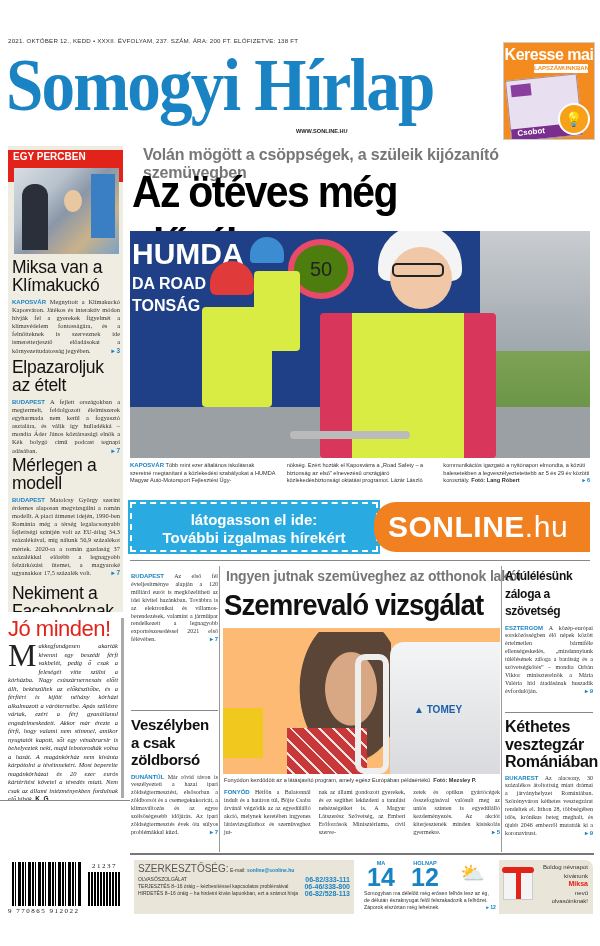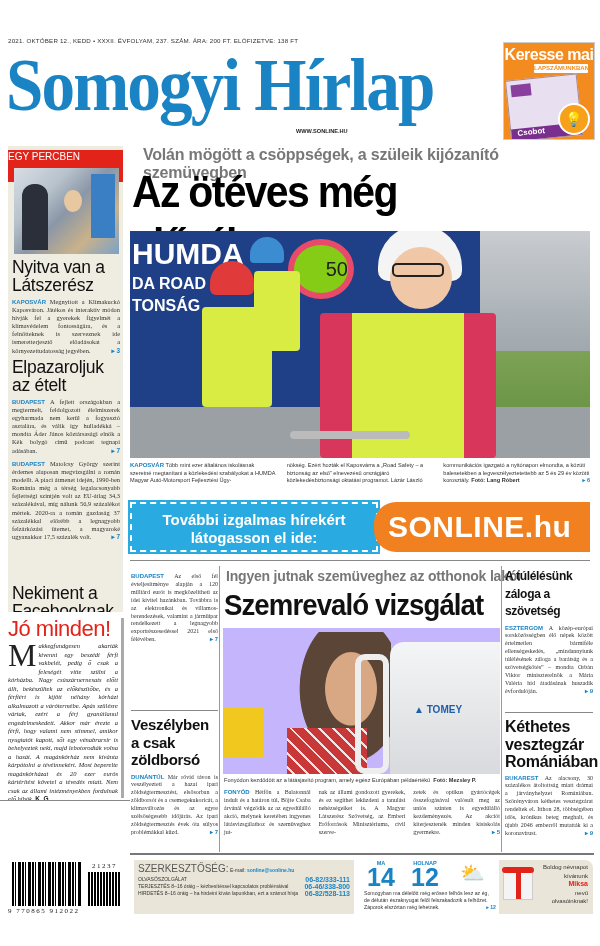--- a/index.html
+++ b/index.html
@@ -9,57 +9,57 @@
 .masthead{left:6px;top:44px;font-family:"Liberation Serif",serif;font-weight:bold;font-size:73px;color:#1a83c4;letter-spacing:-2px;line-height:84px;transform:scaleX(.92);transform-origin:left}
 .site{left:296px;top:128px;font-size:5.6px;font-weight:bold;color:#222}
 .promo{left:503px;top:42px;width:92px;height:98px;background:#f38b1f;border:1px solid #ccc;overflow:hidden}
 .promo .t1{color:#fff;font-weight:bold;font-size:16px;text-align:center;line-height:18px;margin-top:3px;letter-spacing:-.5px}
 .promo .t2{background:#fff;color:#f38b1f;font-size:6px;font-weight:bold;margin:0 6px 0 30px;text-align:center;line-height:9px;border-radius:1px}
 .promo .mag{position:absolute;left:4px;top:34px;width:72px;height:62px;background:#e8e0f0;transform:rotate(-6deg);border:1px solid #a88}
 .promo .mag .hd{background:#8a3f9e;height:12px;width:20px;margin:4px}
 .promo .mag .bot{position:absolute;bottom:0;left:0;right:0;height:12px;background:#7a2f8e;color:#fff;font-size:8px;font-weight:bold;padding-left:6px}
 .promo .bulb{position:absolute;right:4px;bottom:4px;width:32px;height:32px;border-radius:50%;background:#f7a11b;border:2px solid #fff;color:#fff;font-size:14px;text-align:center;line-height:28px}
 .leftcol{left:8px;top:146px;width:115px;height:652px;background:#efece1}
-.egy{left:8px;top:150px;width:115px;height:32px;background:#e2231a;color:#fff;font-weight:normal;font-size:10px;line-height:14px}
+.egy{left:8px;top:150px;width:115px;height:32px;background:#e2231a;color:#fff;font-weight:bold;font-size:10px;padding-left:5px;line-height:14px}
 .leftphoto{left:14px;top:168px;width:105px;height:86px;background:linear-gradient(135deg,#d8dde4 0%,#b7c2cc 30%,#8b96a8 50%,#c9b28a 75%,#7aa2c8 100%)}
 .leftphoto .p1{position:absolute;left:8px;top:16px;width:26px;height:66px;background:#2a2f3a;border-radius:12px 12px 0 0}
 .leftphoto .p2{position:absolute;left:50px;top:22px;width:18px;height:22px;background:#e8c8a0;border-radius:50%}
 .leftphoto .scr{position:absolute;right:4px;top:6px;width:24px;height:64px;background:#3a7fc4}
 .lh{font-size:17.5px;line-height:18px;color:#111;letter-spacing:-.3px}
 .lbody{font-family:"Liberation Serif",serif;font-size:6.4px;line-height:8.1px;color:#333;text-align:justify}
 .kw{color:#1a83c4;font-family:"Liberation Sans",sans-serif;font-weight:bold;font-size:6px}
 .ref{color:#1a83c4;font-weight:bold;float:right;font-family:"Liberation Sans",sans-serif}
 .jo{left:8px;top:616px;color:#e2231a;font-size:22px;letter-spacing:-.5px}
 .jobody{left:8px;top:642px;width:110px;font-family:"Liberation Serif",serif;font-style:italic;font-size:6.5px;line-height:8.5px;color:#222;text-align:justify}
 .dropcap{float:left;font-family:"Liberation Serif",serif;font-size:32px;line-height:26px;margin-right:2px;font-style:normal}
 .vline{width:3px;background:#aaa}
 .barcode{left:12px;top:862px;width:70px;height:44px;background:repeating-linear-gradient(90deg,#000 0 2px,#fff 2px 3px,#000 3px 4px,#fff 4px 6px,#000 6px 9px,#fff 9px 10px)}
 .barcode2{left:88px;top:872px;width:32px;height:34px;background:repeating-linear-gradient(90deg,#000 0 2px,#fff 2px 3px,#000 3px 5px,#fff 5px 6px)}
 .bcnum{font-family:Liberation Serif, serif;font-size:7px;letter-spacing:1.5px}
 .kicker{left:143px;top:146px;font-size:16px;font-weight:bold;color:#777;letter-spacing:-.2px}
 .headline{left:132px;top:166px;font-size:44px;font-weight:bold;color:#000;letter-spacing:-1.8px;line-height:52px;transform:scaleX(.93);transform-origin:left}
 .mainphoto{left:130px;top:231px;width:460px;height:227px;overflow:hidden;background:#274a86}
 .mp-banner{position:absolute;left:0;top:0;width:362px;height:176px;background:#1f3f86}
 .mp-banner .t{position:absolute;left:2px;color:#fff;font-weight:bold}
-.mp-sign{position:absolute;left:158px;top:8px;width:66px;height:60px;border-radius:50%;background:#84cc16;border:6px solid #e94a6a;color:#222;font-size:20px;text-align:right;line-height:48px}
+.mp-sign{position:absolute;left:158px;top:8px;width:66px;height:60px;border-radius:50%;background:#4d7c0f;border:6px solid #e94a6a;color:#222;font-size:20px;text-align:center;line-height:48px}
 .mp-ground{position:absolute;left:0;top:176px;width:460px;height:51px;background:#9aa0a3}
 .mp-grass{position:absolute;right:0;top:120px;width:110px;height:107px;background:linear-gradient(180deg,#7da255,#5e8a3c)}
 .mp-bg{position:absolute;right:0;top:0;width:110px;height:120px;background:linear-gradient(180deg,#c9ccd0,#9fa8ad)}
 .kid{position:absolute;border-radius:4px}
 .caption3{left:130px;top:462px;width:460px;font-size:5.6px;line-height:7.6px;color:#333;display:flex;gap:10px}
 .caption3>div{flex:1}
 .banner{left:130px;top:502px;width:460px;height:50px}
 .banner .l{position:absolute;left:0;top:0;width:248px;height:50px;background:#29abe2;color:#fff;font-weight:bold;font-size:15px;text-align:center;line-height:18px;padding-top:7px;border:2px dashed #fff;outline:2px solid #29abe2}
 .banner .r{position:absolute;left:244px;top:0;width:216px;height:50px;background:#f08020;border-radius:22px 0 0 22px;color:#fff;font-weight:bold;font-size:30px;line-height:50px;padding-left:14px;letter-spacing:.5px}
-.banner .r span{font-weight:bold}
+.banner .r span{font-weight:normal}
 .hr{height:1px;background:#888}
 .midh{font-weight:bold;font-size:15px;line-height:17.5px;letter-spacing:-.3px;color:#111}
 .sub2{left:226px;top:568px;font-size:14px;color:#777;font-weight:bold;letter-spacing:-.2px}
 .h2{left:224px;top:588px;font-size:30px;font-weight:bold;color:#111;letter-spacing:-1px;transform:scaleX(.92);transform-origin:left}
-.eyephoto{left:223px;top:628px;width:277px;height:146px;overflow:hidden;background:#c4b5fd}
+.eyephoto{left:223px;top:628px;width:277px;height:146px;overflow:hidden;background:#fdba74}
 .eye-dev{position:absolute;right:0;top:14px;width:110px;height:132px;background:linear-gradient(180deg,#f4f5f6,#d8dadd);border-radius:14px 0 0 0}
 .eye-dev .logo{position:absolute;left:24px;top:62px;color:#1f5ea8;font-size:10px;font-weight:bold}
 .eye-frame{position:absolute;left:132px;top:26px;width:34px;height:120px;border:6px solid #eee;border-radius:10px}
 .eye-girl{position:absolute;left:68px;top:4px;width:100px;height:142px;background:radial-gradient(ellipse at 60% 40%,#d8a884 0 30%,#5a4537 31% 60%,transparent 61%)}
 .eye-shirt{position:absolute;left:64px;top:100px;width:80px;height:46px;background:repeating-linear-gradient(45deg,#c83838 0 4px,#f2e2e2 4px 6px,#c83838 6px 10px)}
 .eye-arm{position:absolute;left:0;top:80px;width:40px;height:50px;background:#f1c81d}
 .eyecap{left:224px;top:777px;font-size:5.6px;color:#333}
 .weather{left:364px;top:860px}
 .wlabel{color:#1a83c4;font-size:5.6px;font-weight:bold;text-align:center}
 .wnum{color:#1a83c4;font-size:25px;font-weight:bold;line-height:22px;text-align:center}
@@ -87,28 +87,29 @@
 
 <div class="abs leftcol"></div>
 <div class="abs egy">EGY PERCBEN</div>
 <div class="abs leftphoto">
     <div class="p1"></div>
     <div class="p2"></div>
     <div class="scr"></div>
   </div>
 
 <div class="abs" style="left:12px;top:258px;width:108px">
-  <div class="lh">Nyitva van a Látszerész</div>
+  <div class="lh">Miksa van a Klímakuckó</div>
   <div class="lbody" style="margin-top:4px"><span class="kw">KAPOSVÁR</span> <span>Megnyitott a Klímakuckó Kaposváron. Játékos és interaktív módon hívják fel a gyerekek figyelmét a klímavédelem fontosságára, és a felnőtteknek is szerveznek ide ismeretterjesztő előadásokat a környezettudatosság jegyében.</span> <span class="ref">▸ <span>3</span></span></div>
 </div>
 <div class="abs" style="left:12px;top:358px;width:108px">
   <div class="lh">Elpazaroljuk az ételt</div>
   <div class="lbody" style="margin-top:4px"><span class="kw">BUDAPEST</span> <span>A fejlett országokban a megtermelt, feldolgozott élelmiszerek egyharmada nem kerül a fogyasztó asztalára, és válik így hulladékká – mondta Áder János köztársasági elnök a Kék bolygó című podcast tegnapi adásában.</span> <span class="ref">▸ <span>7</span></span></div>
 </div>
 <div class="abs" style="left:12px;top:456px;width:108px">
+  <div class="lh">Mérlegen a modell</div>
   <div class="lbody" style="margin-top:4px"><span class="kw">BUDAPEST</span> <span>Matolcsy György szerint érdemes alaposan megvizsgálni a román modellt. A piaci átmenet idején, 1990-ben Románia még a térség legalacsonyabb fejlettségi szintjén volt az EU-átlag 34,3 százalékával, míg nálunk 56,9 százalékot mértek. 2020-ra a román gazdaság 37 százalékkal előrébb a legnagyobb felzárkózási ütemet, a magyaroké ugyanakkor 17,5 százalék volt.</span> <span class="ref">▸ <span>7</span></span></div>
 </div>
 <div class="abs" style="left:12px;top:584px;width:108px">
   <div class="lh">Nekiment a Facebooknak</div>
   <div class="lbody" style="margin-top:4px"><span class="kw">FÜLÖP-SZIGETEK</span> <span>A Nobel-békedíjjal nemrég kitüntetett Fülöp-szigeteki újságíró, Maria Ressa szerint a Facebook olyan veszély, amely a demokráciát fenyegeti.</span> <span class="ref">▸ <span>7</span></span></div>
 </div>
 
 <div class="abs" style="left:0;top:612px;width:130px;height:186px;background:#fff"></div>
 <div class="abs jo">Jó minden!</div>
 <div class="abs jobody"><span class="dropcap">M</span><span>akkegfundgesen akarták kivenni egy beszédi férfi vakbelét, pedig ő csak a feleségét vitte szülni a kórházba. Nagy csúszárnernesats előtt állt, bekészültek az előkészítőbe, és a férfiért is kijött néhány kórházi alkalmazott a várótermébe. Apás szülésre vártak, ezért a férj gyanútlanul engedelmeskedett. Akkor már érezte a férfi, hogy valami nem stimmel, amikor nyugtatót kapott, sőt egy vénabrarsír is behelyeztek neki, majd lebotorodták volna a hasát. A magánkórház nem kívánta kárpótolni a tévéinnekért. Most beperelte magánkórházat és 20 ezer eurós kártérítést követel a tévedés miatt. Nem csak az állami intézményekben fordulnak elő hibák.</span> <b style="font-style:normal;font-family:'Liberation Sans',sans-serif">K. G.</b></div>
@@ -144,22 +145,22 @@
 </div>
 
 <div class="abs caption3">
   <div><span class="kw">KAPOSVÁR</span> <span>Több mint ezer általános iskolásnak szeretné megtanítani a közlekedési szabályokat a HUMDA Magyar Autó-Motorsport Fejlesztési Ügy-</span></div>
   <div><span>nökség. Ezért hozták el Kaposvárra a „Road Safety – a biztonság az első” elnevezésű országjáró közlekedésbiztonsági oktatási programot. Lázár László</span></div>
   <div><span>kommunikációs igazgató a nyitónapon elmondta, a közúti balesetekben a legveszélyeztetettebb az 5 és 29 év közötti korosztály.</span> <b>Fotó: Lang Róbert</b> <span class="ref">▸ <span>6</span></span></div>
 </div>
 
 <div class="abs banner">
   <div class="l">
+      <div>látogasson el ide:</div>
       <div>További izgalmas hírekért</div>
-      <div>látogasson el ide:</div>
     </div>
   <div class="r"><b>SONLINE</b><span>.hu</span></div>
 </div>
 <div class="abs hr" style="left:130px;top:560px;width:460px"></div>
 
 <div class="abs" style="left:131px;top:568px;width:87px">
   <div class="lbody" style="margin-top:5px;font-size:6px;line-height:7.9px"><span class="kw">BUDAPEST</span> <span>Az első fél évteljesítménye alapján a 120 milliárd eurót is megközelítheti az idei kivitel hazánkban. Továbbra is az elektronikai és villamos-berendezések, valamint a járműipar rendelkezett a legnagyobb exportrészesedéssel 2021 első félévében.</span> <span class="ref">▸ <span>7</span></span></div>
 </div>
 <div class="abs hr" style="left:131px;top:710px;width:87px"></div>
 <div class="abs" style="left:131px;top:716px;width:87px">

